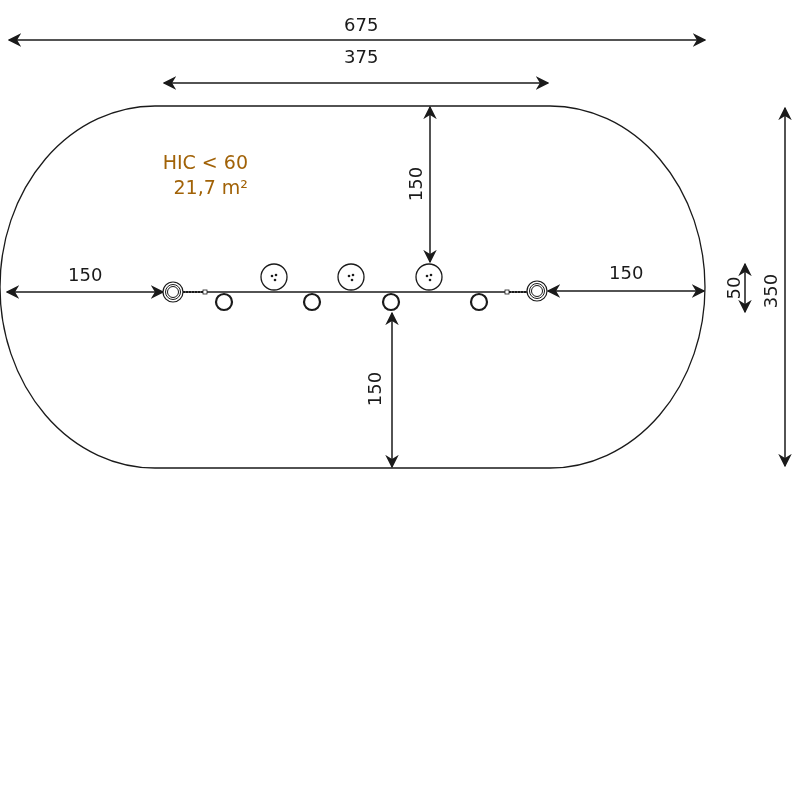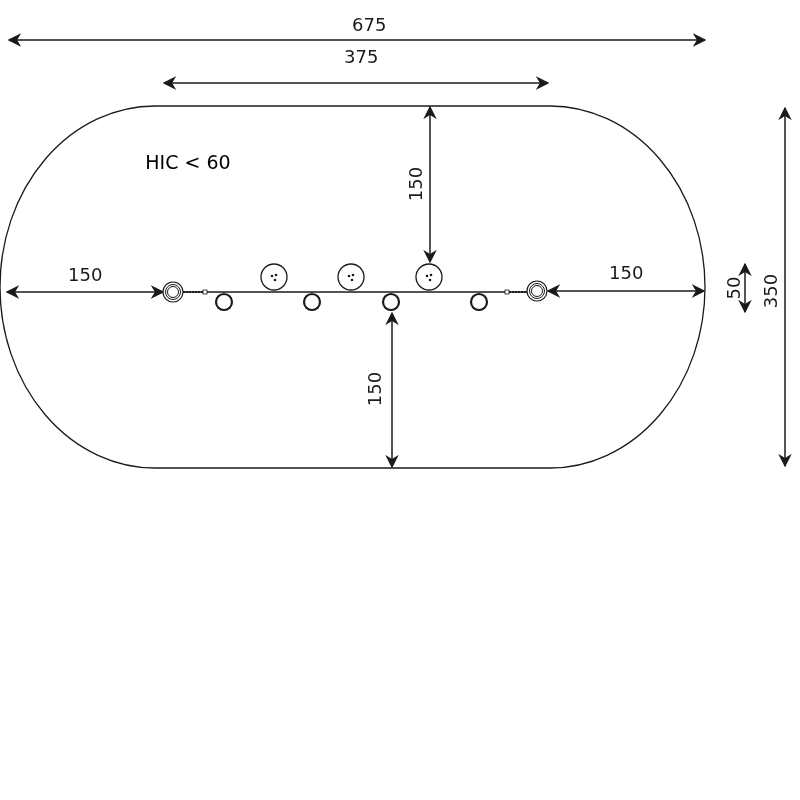--- a/index.html
+++ b/index.html
@@ -1,20 +1,20 @@
 <!DOCTYPE html>
 <html><head>
   <meta charset="utf-8">
   <style>
     html, body { margin: 0; padding: 0; background: #ffffff; }
     body { width: 800px; height: 800px; position: relative; overflow: hidden; font-family: "DejaVu Sans", sans-serif; }
     svg { position: absolute; left: 0; top: 0; }
     .lbl { position: absolute; font-family: "DejaVu Sans", sans-serif; font-size: 18px; color: #1a1a1a; white-space: nowrap; line-height: 1; }
     .rot { transform-origin: center center; transform: rotate(-90deg); }
-    .note { position: absolute; font-family: "DejaVu Sans", sans-serif; font-size: 19px; color: #000000; text-align: center; line-height: 1.3; }
+    .note { position: absolute; font-family: "DejaVu Sans", sans-serif; font-size: 19px; color: #a16207; text-align: right; line-height: 1.3; }
   </style>
 </head>
 <body>
 
 <svg width="800" height="800" viewBox="0 0 800 800">
   <defs>
     <marker id="ah" viewBox="0 0 10 10" refX="9" refY="5" markerWidth="9" markerHeight="9" orient="auto-start-reverse">
       <path d="M0,0 L10,5 L0,10 L3,5 z" fill="#1a1a1a"></path>
     </marker>
   </defs>
@@ -75,23 +75,24 @@
   </g>
 
   <circle cx="224" cy="302" r="8" fill="#fff" stroke="#1a1a1a" stroke-width="2.2"></circle>
   <circle cx="312" cy="302" r="8" fill="#fff" stroke="#1a1a1a" stroke-width="2.2"></circle>
   <circle cx="391" cy="302" r="8" fill="#fff" stroke="#1a1a1a" stroke-width="2.2"></circle>
   <circle cx="479" cy="302" r="8" fill="#fff" stroke="#1a1a1a" stroke-width="2.2"></circle>
 </svg>
 
 <div class="note" style="left:128px; top:150px; width:120px;">
   <div>HIC &lt; 60</div>
+  <div>21,7 m²</div>
 </div>
 
-<div class="lbl" style="left:344px; top:16px;margin-left:8px;">675</div>
+<div class="lbl" style="left:344px; top:16px;">675</div>
 <div class="lbl" style="left:344px; top:48px;">375</div>
 <div class="lbl" style="left:68px; top:266px;">150</div>
 <div class="lbl" style="left:609px; top:264px;">150</div>
 
 <div class="lbl rot" style="left:399px; top:175px;">150</div>
 <div class="lbl rot" style="left:358px; top:380px;">150</div>
 <div class="lbl rot" style="left:723px; top:279px;">50</div>
 <div class="lbl rot" style="left:754px; top:282px;">350</div>
 
 </body></html>

